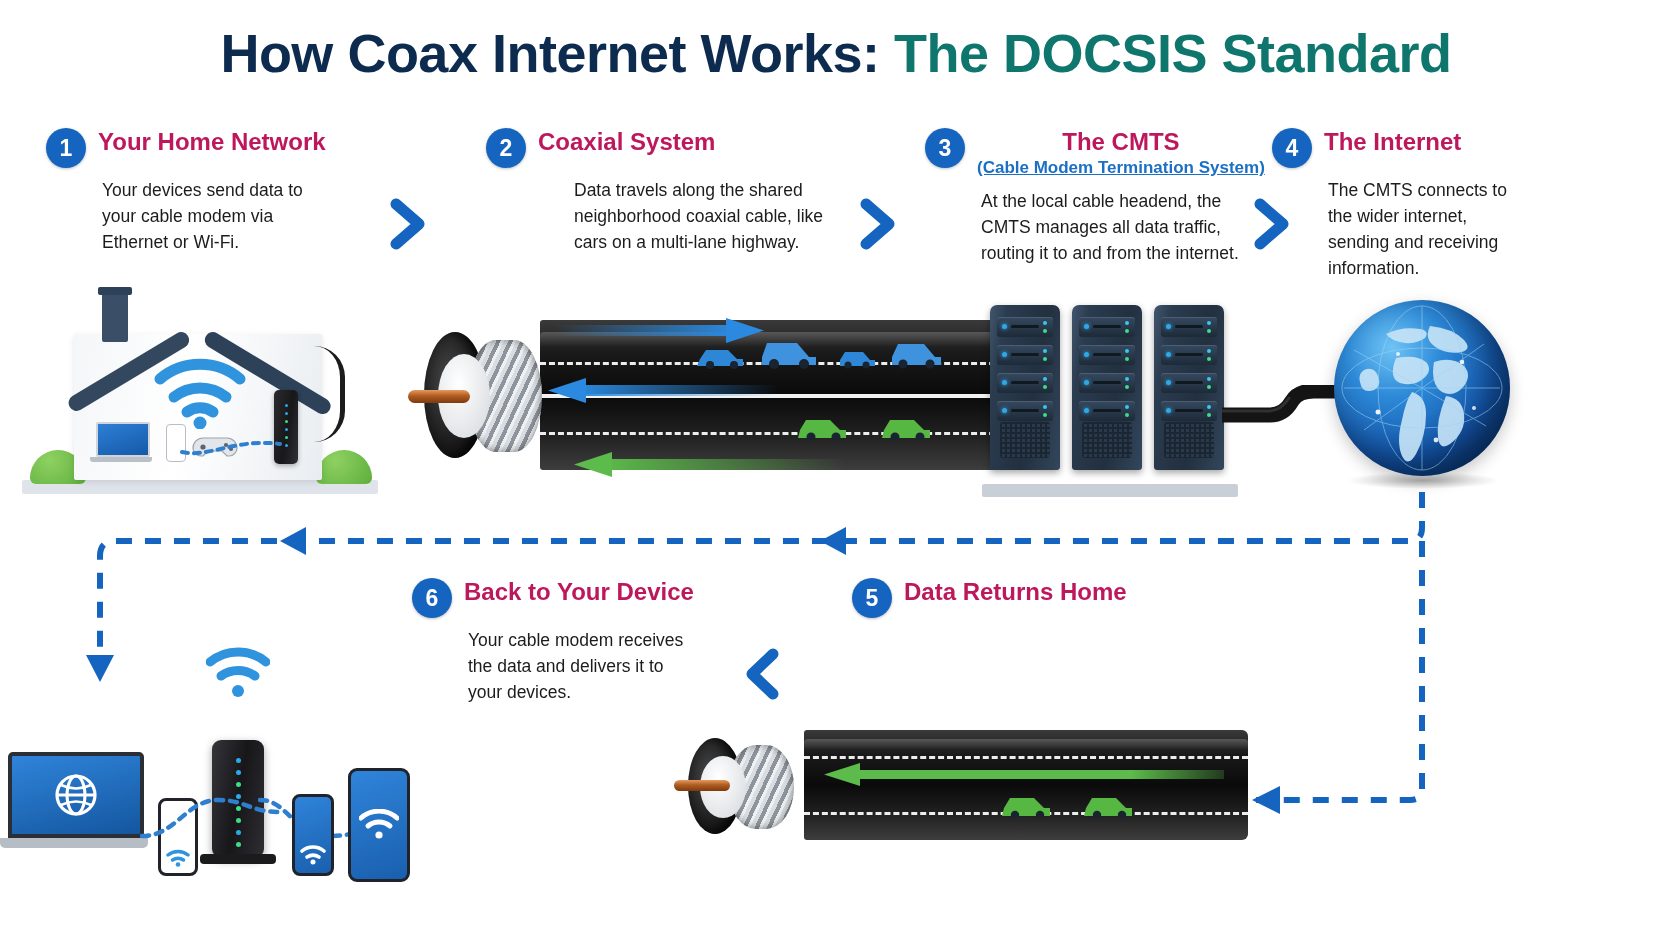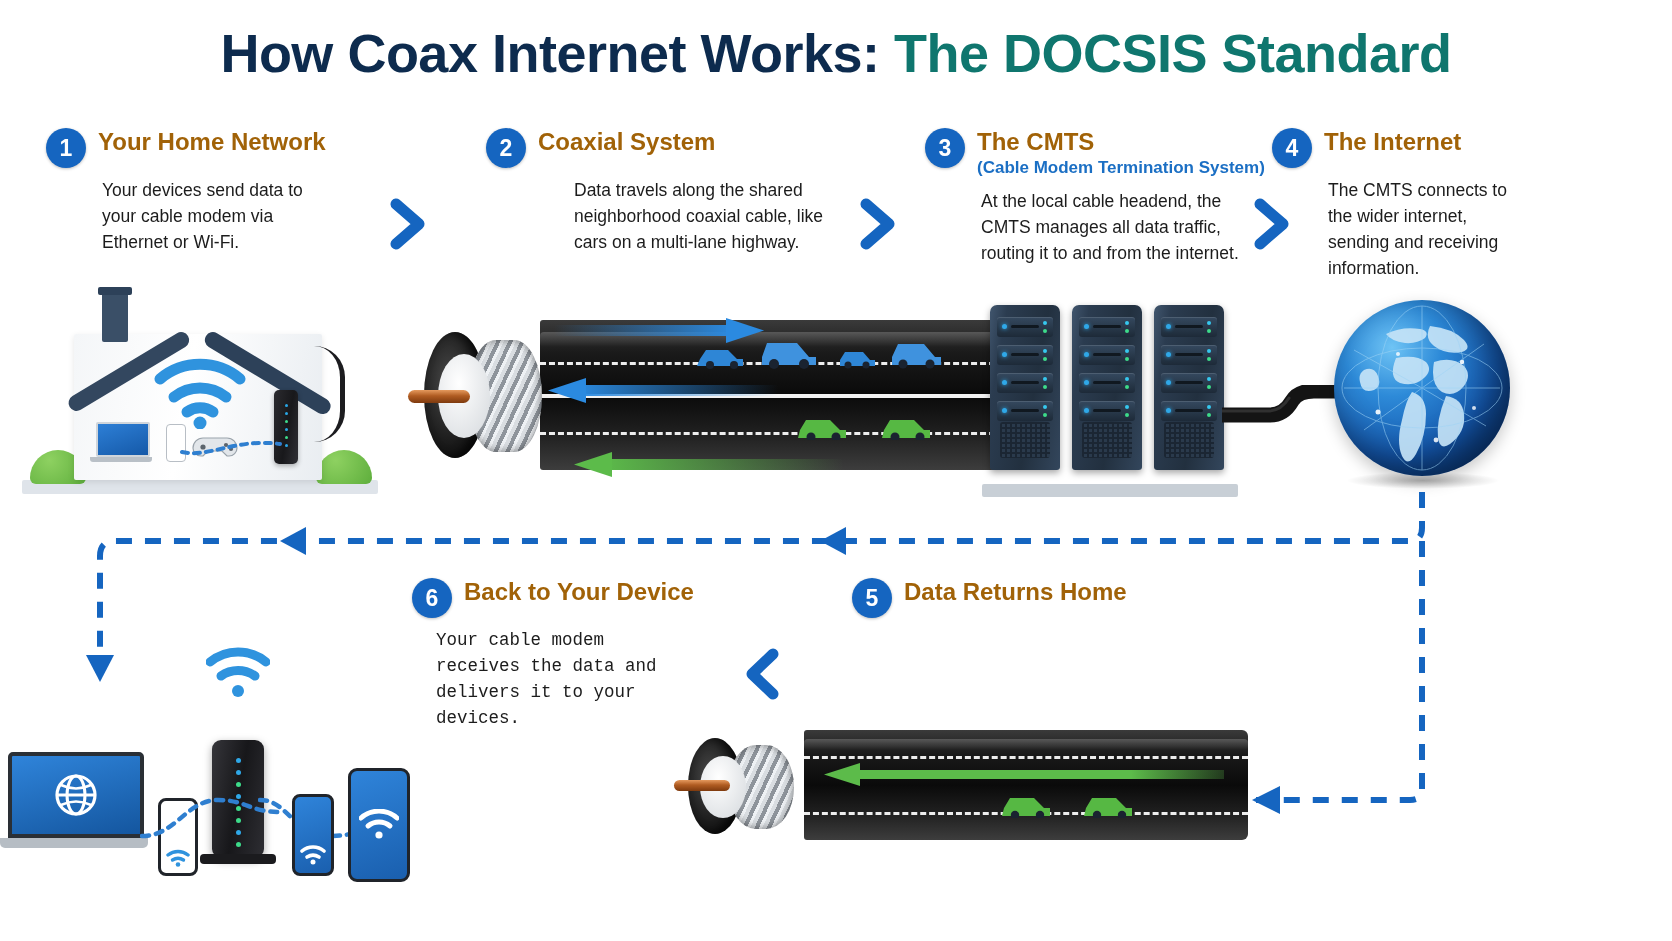--- a/index.html
+++ b/index.html
@@ -29,26 +29,26 @@
   .badge{
     width:40px;height:40px;border-radius:50%;
     background:#1565c0;
     color:#fff;font-size:23px;font-weight:bold;
     display:flex;align-items:center;justify-content:center;
     flex:0 0 auto;
     box-shadow:0 1px 3px rgba(0,0,0,.25);
   }
   .head-txt{margin-left:12px;}
   .step-title{
-    color:#a16207;font-size:24px;font-weight:bold;
-    line-height:28px;white-space:nowrap;
+    color:#be185d;font-size:24px;font-weight:bold;
+    line-height:28px;white-space:nowrap;text-align:center;
   }
   .step-sub{
     color:#1b6fc4;font-size:17px;font-weight:bold;
-    line-height:22px;white-space:nowrap;margin-top:1px;
+    line-height:22px;white-space:nowrap;margin-top:1px;text-decoration:underline;
   }
   .step-body{
     color:#1c1c1c;font-size:17.5px;line-height:26px;
     margin-top:9px;
   }
 
   
   .chev{position:absolute;color:#1565c0;font-size:0;}
   .chev svg{display:block;}
 
@@ -482,21 +482,21 @@
     <polygon points="1280,786 1280,814 1252,800" fill="#1565c0"></polygon>
   </svg>
 
   <div class="step" style="left:412px;top:578px;width:300px;">
     <div class="step-head">
       <div class="badge">6</div>
       <div class="head-txt">
         <div class="step-title">Back to Your Device</div>
       </div>
     </div>
-    <div class="step-body" style="margin-left:24px;width:230px;font-family:Liberation Mono, monospace;">Your cable modem receives the data and delivers it to your devices.</div>
+    <div class="step-body" style="margin-left:56px;width:230px;">Your cable modem receives the data and delivers it to your devices.</div>
   </div>
 
   <div class="chev" style="left:742px;top:648px;">
     <svg width="42" height="52" viewBox="0 0 42 52">
         <polyline points="31,6 10,26 31,46" fill="none" stroke="#1565c0" stroke-width="11" stroke-linecap="round" stroke-linejoin="round"></polyline>
       </svg>
   </div>
 
   <div class="step" style="left:852px;top:578px;width:300px;">
     <div class="step-head">

